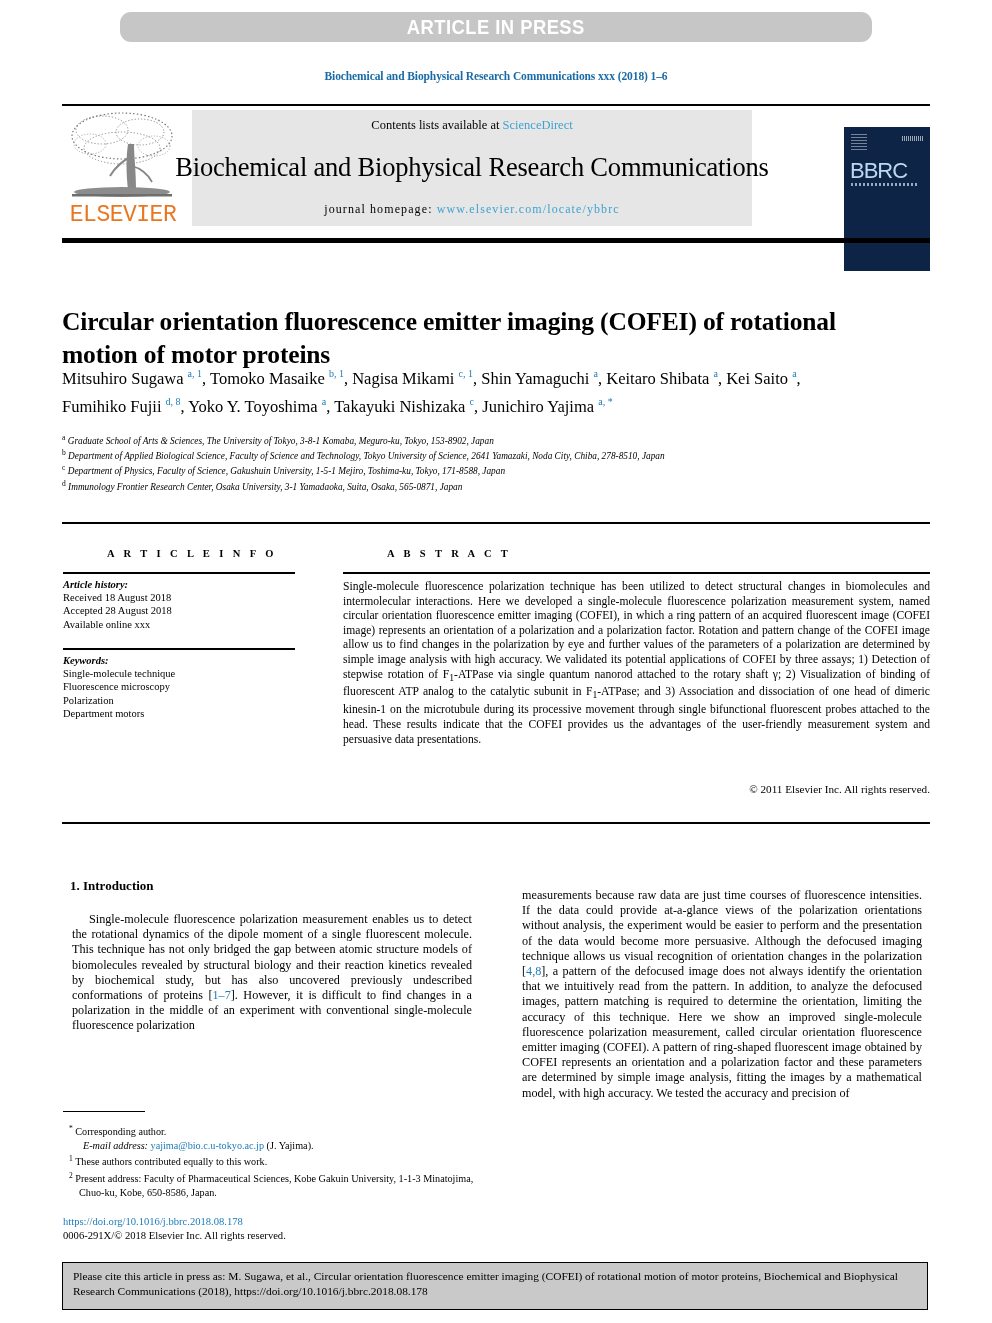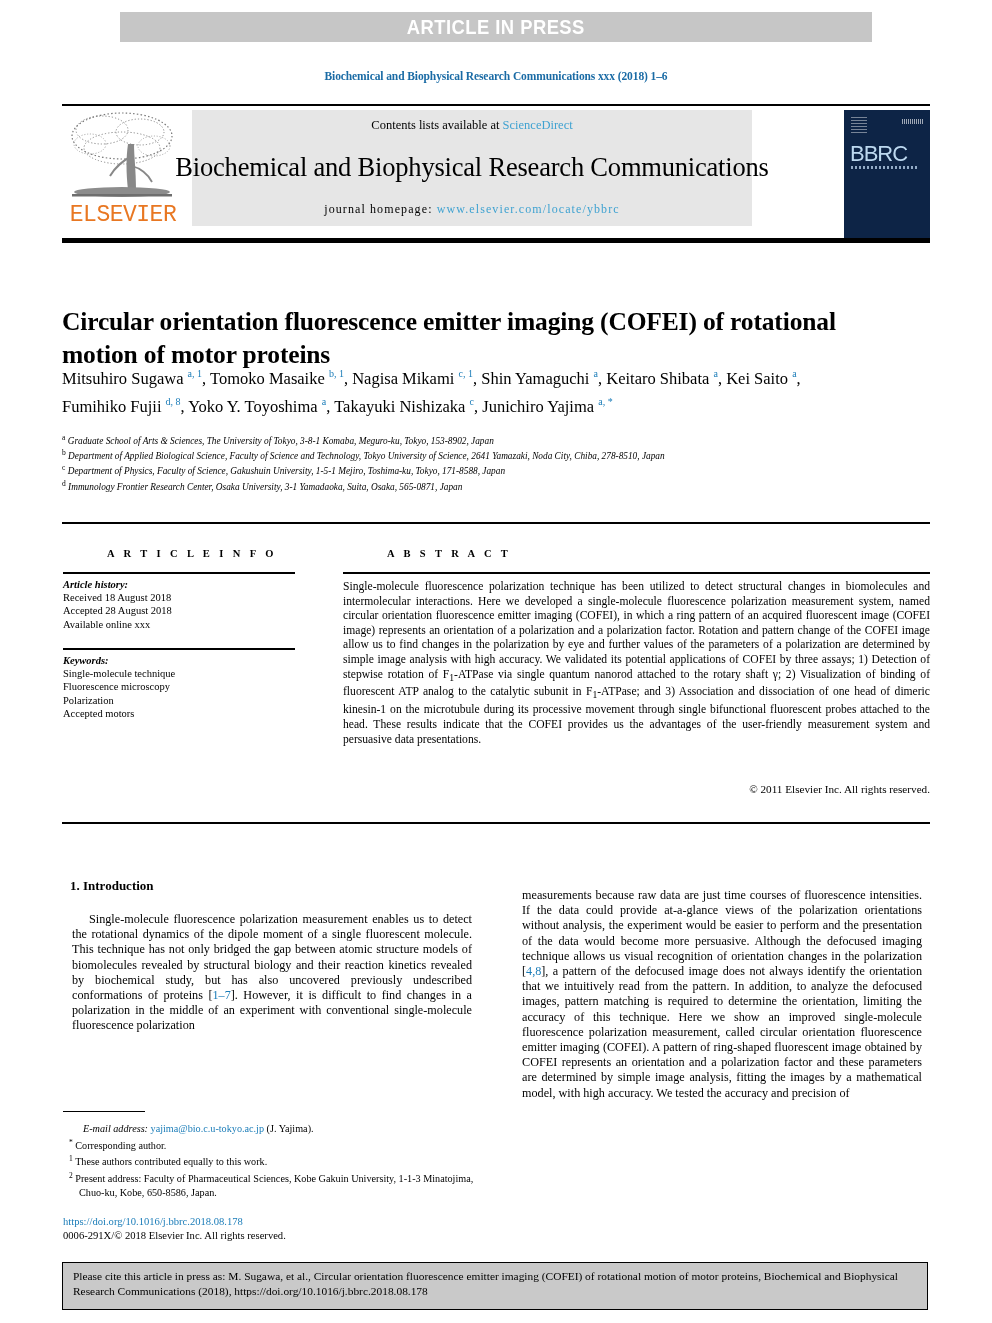--- a/index.html
+++ b/index.html
@@ -20,20 +20,21 @@
   .press-banner {
     position: absolute;
     left: 120px;
     top: 12px;
     width: 752px;
     height: 30px;
     background: #c6c6c6;
     display: flex;
     align-items: center;
     justify-content: center;
+    border-radius: 11px;
   }
   .press-banner-text {
     font-family: "Liberation Sans", sans-serif;
     font-weight: bold;
     font-size: 20px;
     letter-spacing: 0.5px;
     color: #ffffff;
     transform: scaleX(0.92);
   }
 
@@ -130,23 +131,23 @@
     letter-spacing: 1.1px;
     color: #000;
   }
   .homepage-line .url {
     color: #3fa2d1;
   }
 
   .bbrc-cover {
     position: absolute;
     left: 782px;
-    top: 4px;
+    top: 21px;
     width: 86px;
-    height: 128px;
+    height: 144px;
     background:
       radial-gradient(circle at 30% 78%, rgba(120,180,235,0.55) 0 9px, rgba(0,0,0,0) 10px),
       radial-gradient(circle at 52% 86%, rgba(140,195,245,0.45) 0 12px, rgba(0,0,0,0) 13px),
       radial-gradient(circle at 72% 72%, rgba(110,170,230,0.40) 0 10px, rgba(0,0,0,0) 11px),
       radial-gradient(circle at 18% 64%, rgba(90,150,215,0.40) 0 8px, rgba(0,0,0,0) 9px),
       radial-gradient(circle at 86% 92%, rgba(130,190,240,0.40) 0 11px, rgba(0,0,0,0) 12px),
       radial-gradient(circle at 42% 62%, rgba(160,205,250,0.35) 0 6px, rgba(0,0,0,0) 7px),
       linear-gradient(165deg, #0c1f3d 0%, #112d57 45%, #0b2palette 46%, #0a2447 100%);
     background-color: #0d2446;
     overflow: hidden;
@@ -432,51 +433,51 @@
   <div>Available online xxx</div>
 </div>
 
 <div class="rule-kw"></div>
 
 <div class="info-block info-keywords">
   <div class="ital">Keywords:</div>
   <div>Single-molecule technique</div>
   <div>Fluorescence microscopy</div>
   <div>Polarization</div>
-  <div>Accepted motors</div>
+  <div>Department motors</div>
 </div>
 
 <div class="abstract-head">A B S T R A C T</div>
 <div class="rule-abs"></div>
 <div class="abstract-body">Single-molecule fluorescence polarization technique has been utilized to detect structural changes in biomolecules and intermolecular interactions. Here we developed a single-molecule fluorescence polarization measurement system, named circular orientation fluorescence emitter imaging (COFEI), in which a ring pattern of an acquired fluorescent image (COFEI image) represents an orientation of a polarization and a polarization factor. Rotation and pattern change of the COFEI image allow us to find changes in the polarization by eye and further values of the parameters of a polarization are determined by simple image analysis with high accuracy. We validated its potential applications of COFEI by three assays; 1) Detection of stepwise rotation of F<sub>1</sub>-ATPase via single quantum nanorod attached to the rotary shaft γ; 2) Visualization of binding of fluorescent ATP analog to the catalytic subunit in F<sub>1</sub>-ATPase; and 3) Association and dissociation of one head of dimeric kinesin-1 on the microtubule during its processive movement through single bifunctional fluorescent probes attached to the head. These results indicate that the COFEI provides us the advantages of the user-friendly measurement system and persuasive data presentations.</div>
 <div class="copyright-line">© 2011 Elsevier Inc. All rights reserved.</div>
 
 <div class="rule-band-bottom"></div>
 
 <div class="col-left">
   <h2 class="section-heading">1.  Introduction</h2>
   <p class="body-text indent">Single-molecule fluorescence polarization measurement enables us to detect the rotational dynamics of the dipole moment of a single fluorescent molecule. This technique has not only bridged the gap between atomic structure models of biomolecules revealed by structural biology and their reaction kinetics revealed by biochemical study, but has also uncovered previously undescribed conformations of proteins [<span class="ref-link">1–7</span>]. However, it is difficult to find changes in a polarization in the middle of an experiment with conventional single-molecule fluorescence polarization</p>
 </div>
 
 <div class="col-right">
   <p class="body-text">measurements because raw data are just time courses of fluorescence intensities. If the data could provide at-a-glance views of the polarization orientations without analysis, the experiment would be easier to perform and the presentation of the data would become more persuasive. Although the defocused imaging technique allows us visual recognition of orientation changes in the polarization [<span class="ref-link">4,8</span>], a pattern of the defocused image does not always identify the orientation that we intuitively read from the pattern. In addition, to analyze the defocused images, pattern matching is required to determine the orientation, limiting the accuracy of this technique. Here we show an improved single-molecule fluorescence polarization measurement, called circular orientation fluorescence emitter imaging (COFEI). A pattern of ring-shaped fluorescent image obtained by COFEI represents an orientation and a polarization factor and these parameters are determined by simple image analysis, fitting the images by a mathematical model, with high accuracy. We tested the accuracy and precision of</p>
 </div>
 
 <div class="footnote-rule"></div>
 <div class="footnotes">
+  <div class="fn">
+    <sup>*</sup>
+    <span>Corresponding author.</span>
+  </div>
   <div class="fn" style="padding-left:20px;text-indent:0;">
     <span class="ital">E-mail address:</span>
     <a class="mail" href="#">yajima@bio.c.u-tokyo.ac.jp</a>
     <span>(J. Yajima).</span>
   </div>
   <div class="fn">
-    <sup>*</sup>
-    <span>Corresponding author.</span>
-  </div>
-  <div class="fn">
     <sup>1</sup>
     <span>These authors contributed equally to this work.</span>
   </div>
   <div class="fn">
     <sup>2</sup>
     <span>Present address: Faculty of Pharmaceutical Sciences, Kobe Gakuin University, 1-1-3 Minatojima, Chuo-ku, Kobe, 650-8586, Japan.</span>
   </div>
 </div>
 
 <div class="doi-block">

